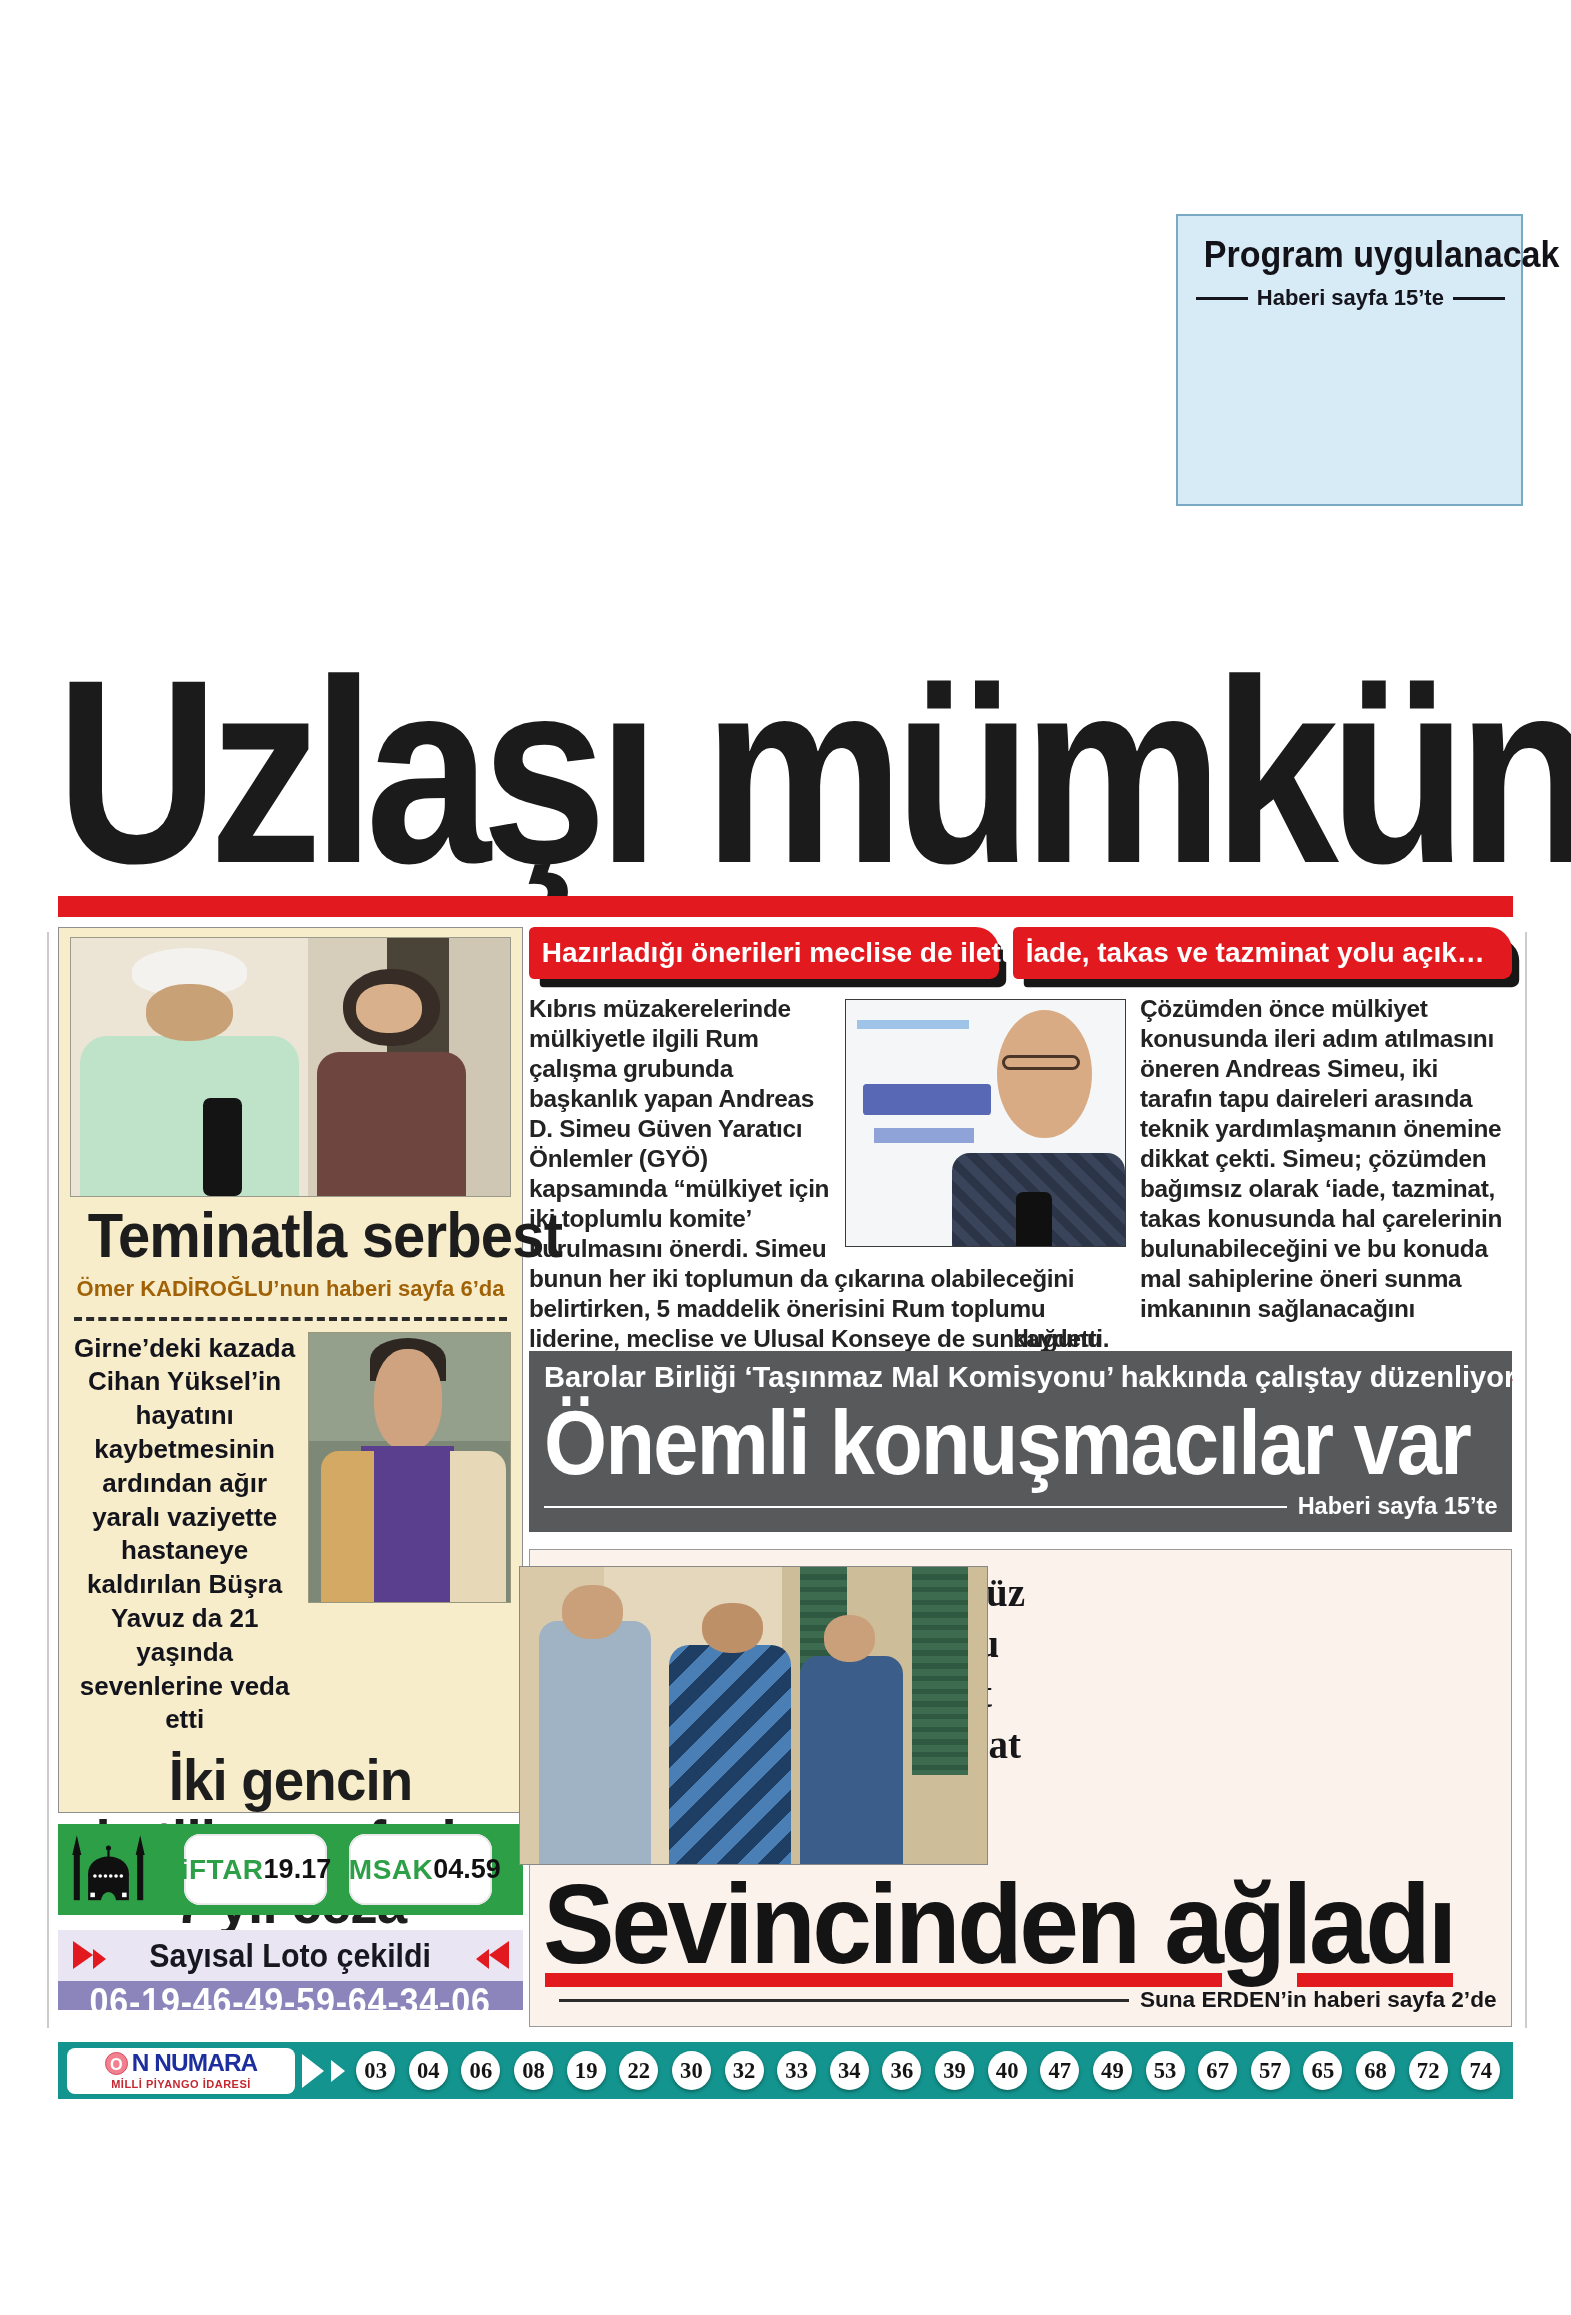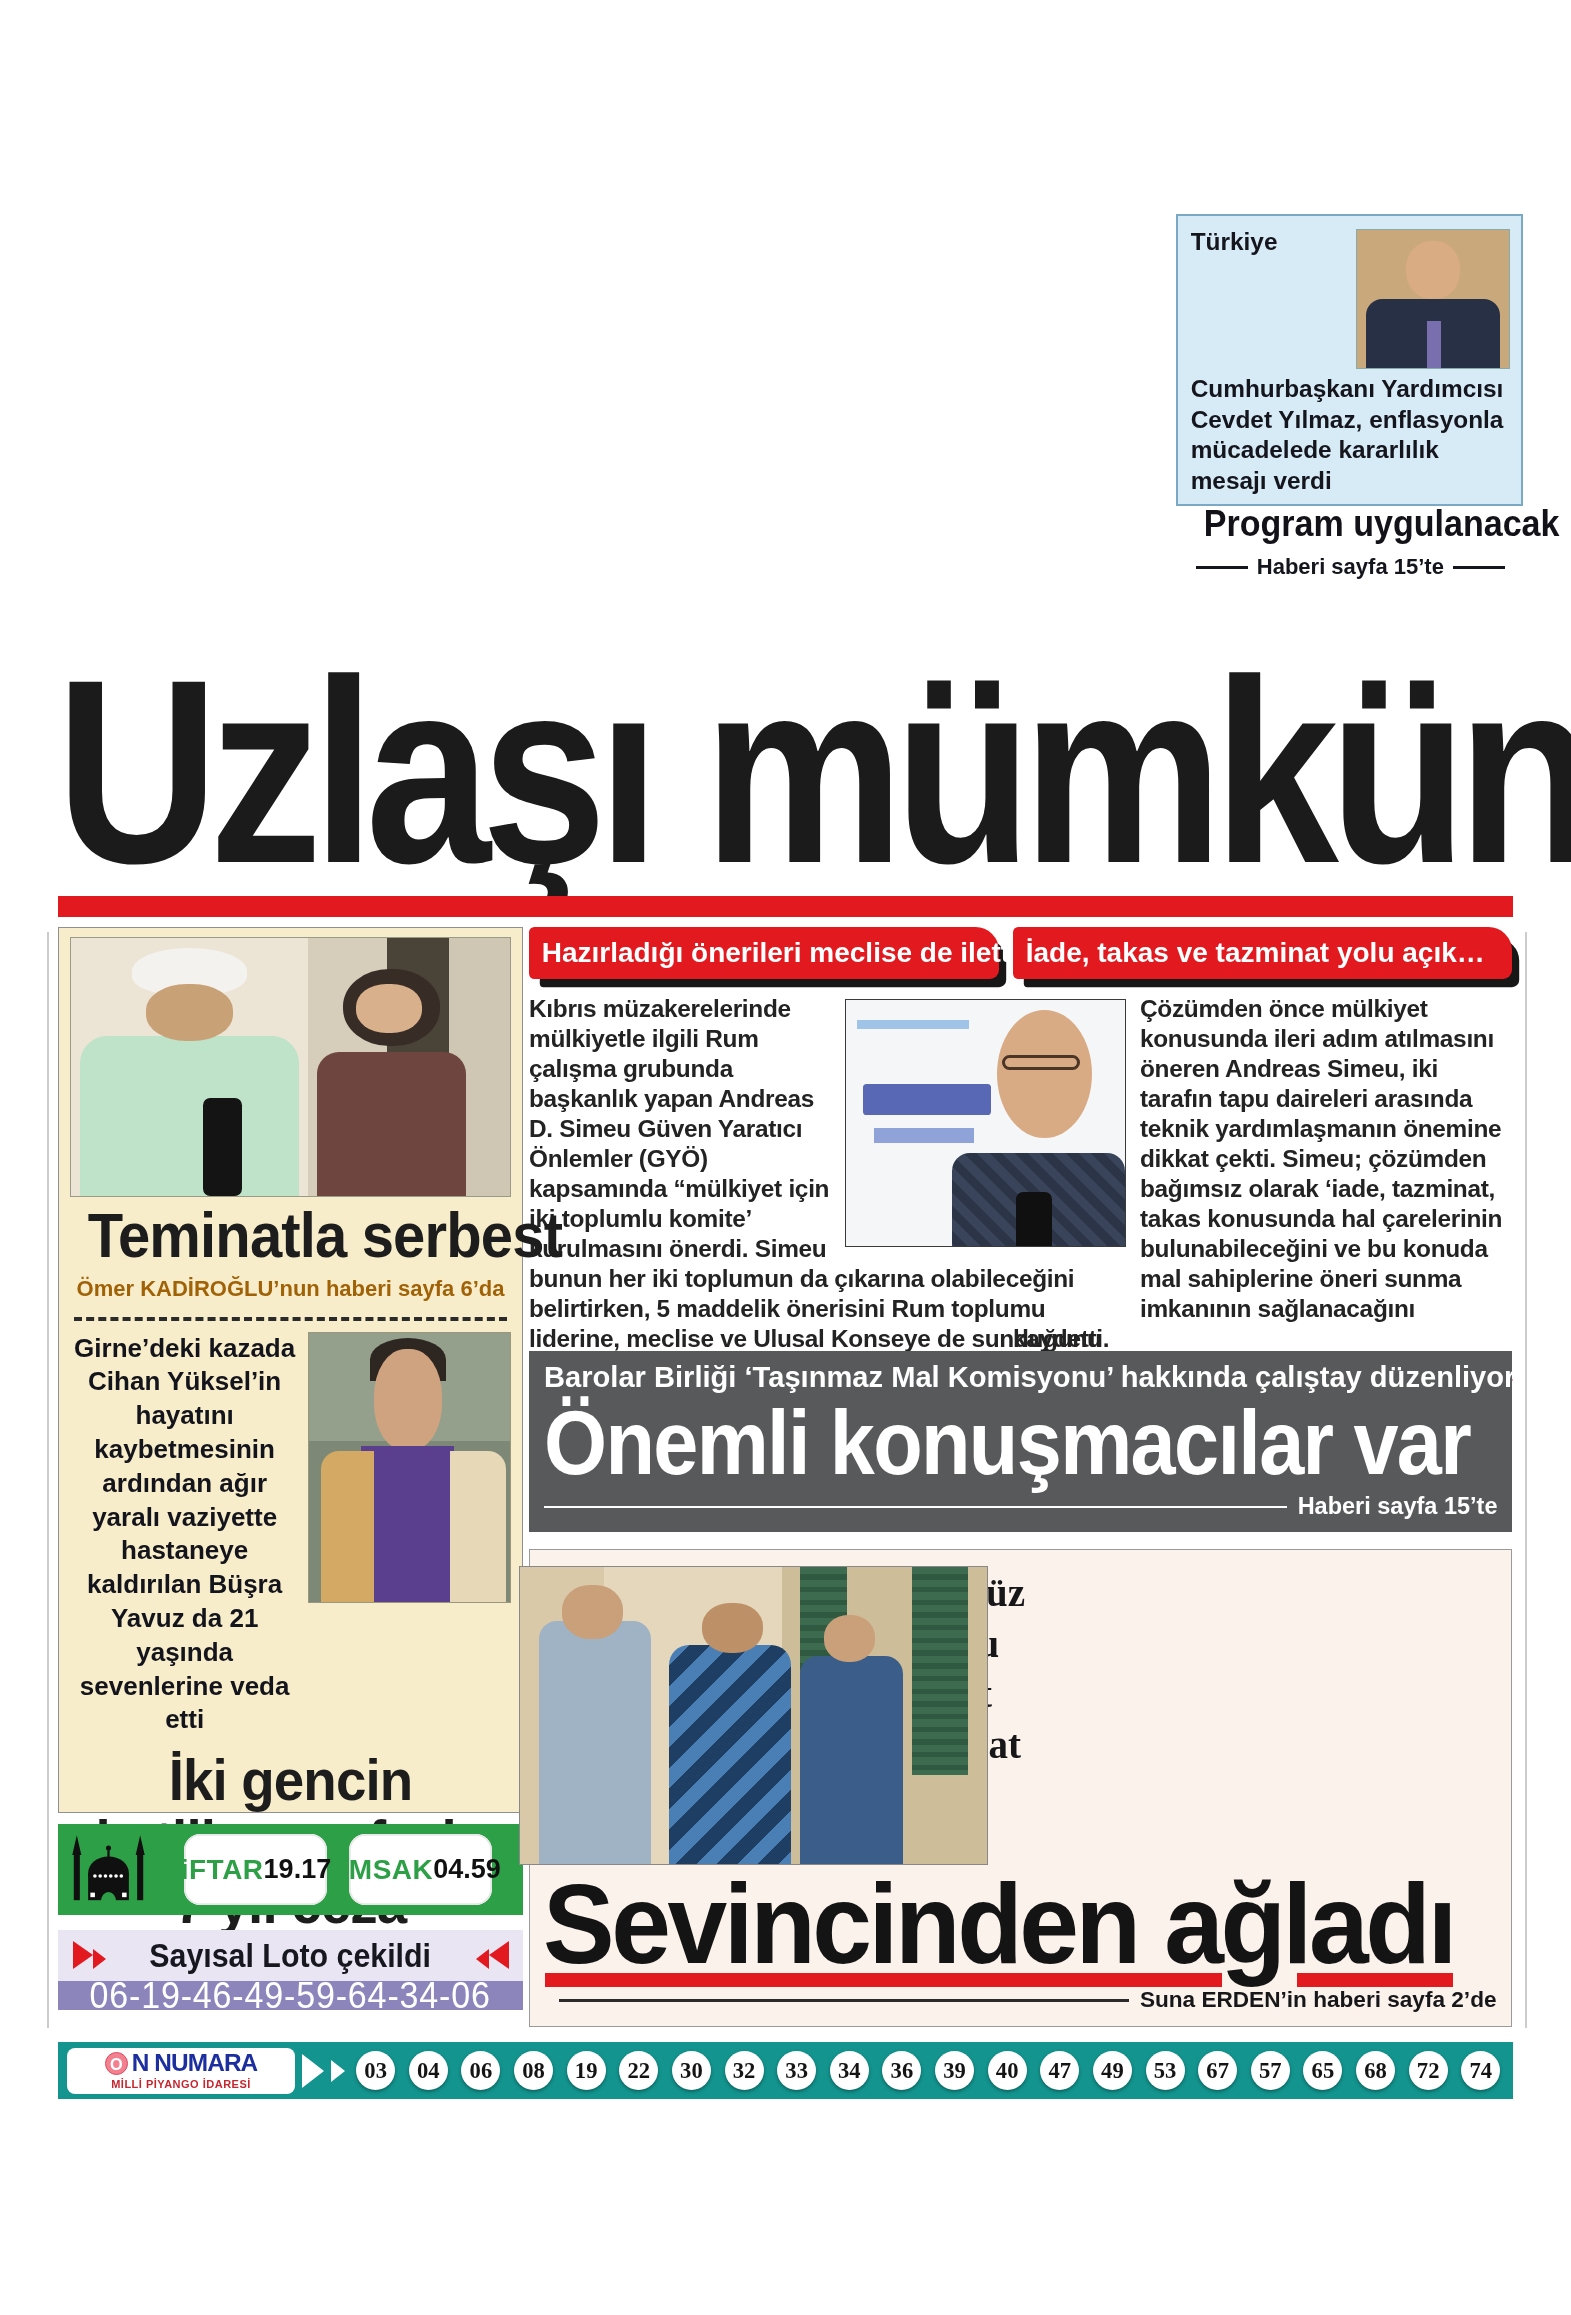--- a/index.html
+++ b/index.html
@@ -116,22 +116,22 @@
 
   
   #loto-title{left:58px;top:1930px;width:465px;height:52px;background:#e9e5f3;display:flex;align-items:center;
               justify-content:space-between;padding:0 14.5px;box-sizing:border-box;}
   #loto-title .t{font-size:33px;font-weight:bold;color:#17171f;transform:scaleX(.92);white-space:nowrap;}
   .tri{width:0;height:0;display:inline-block;}
   .tri-r{border-top:14.5px solid transparent;border-bottom:14.5px solid transparent;border-left:20px solid #e2191f;}
   .tri-l{border-top:14.5px solid transparent;border-bottom:14.5px solid transparent;border-right:20px solid #e2191f;}
   .tri-r.sm{border-top-width:10px;border-bottom-width:10px;border-left-width:13.6px;}
   .tri-l.sm{border-top-width:10px;border-bottom-width:10px;border-right-width:13.6px;}
-  #loto-nums{left:58px;top:1981px;width:465px;height:29px;background:#8b85bc;display:flex;align-items:center;
-             justify-content:center;font-size:37px;font-weight:normal;color:#fff;letter-spacing:0.9px;}
+  #loto-nums{left:58px;top:1981px;width:465px;height:29px;background:#8b85bc;display:flex;
+             justify-content:center;font-size:37px;font-weight:bold;color:#fff;letter-spacing:0.9px;}
   #loto-nums span{transform:scaleX(.92);white-space:nowrap;}
 
   
   #graybox{left:529px;top:1351px;width:983px;height:181px;background:#58595b;box-sizing:border-box;
            padding:9px 14.5px 7.2px 14.5px;position:absolute;}
   #graybox .kicker{color:#fff;font-size:30px;font-weight:bold;transform:scaleX(.97);transform-origin:left center;white-space:nowrap;}
   #graybox .headline{color:#fff;font-size:90px;font-weight:bold;transform:scaleX(.9);transform-origin:left center;
                      white-space:nowrap;margin-top:-1.8px;letter-spacing:-1.8px;}
   #graybox .ref{display:flex;align-items:center;gap:11px;margin-top:-1.8px;}
   #graybox .ref .line{flex:1;height:2.7px;background:#fff;}
@@ -177,28 +177,20 @@
         font-size:22.6px;font-weight:bold;display:flex;align-items:center;justify-content:center;
         box-shadow:0 1.8px 3.6px rgba(0,0,0,.35);}
 </style>
 </head>
 <body>
 
 <div id="page">
 
 
   <div class="abs" id="topbox">
-    <div class="kicker">
-      <span class="photo">
-        <span class="ph" id="yilmaz-face" style="border-radius:46%;background:#d9ac84;"></span>
-        <span class="ph" id="yilmaz-suit"></span>
-        <span class="ph" id="yilmaz-tie"></span>
-      </span>
-      <span>Türkiye Cumhurbaşkanı Yardımcısı Cevdet Yılmaz, enflasyonla mücadelede kararlılık mesajı verdi</span>
-    </div>
     <div class="headline">Program uygulanacak</div>
     <div class="refrow">
       <span class="dash"></span>
       <span class="txt">Haberi sayfa 15’te</span>
       <span class="dash"></span>
     </div>
   </div>
 
 
   <div class="abs" id="mainhead">Uzlaşı mümkün</div>

